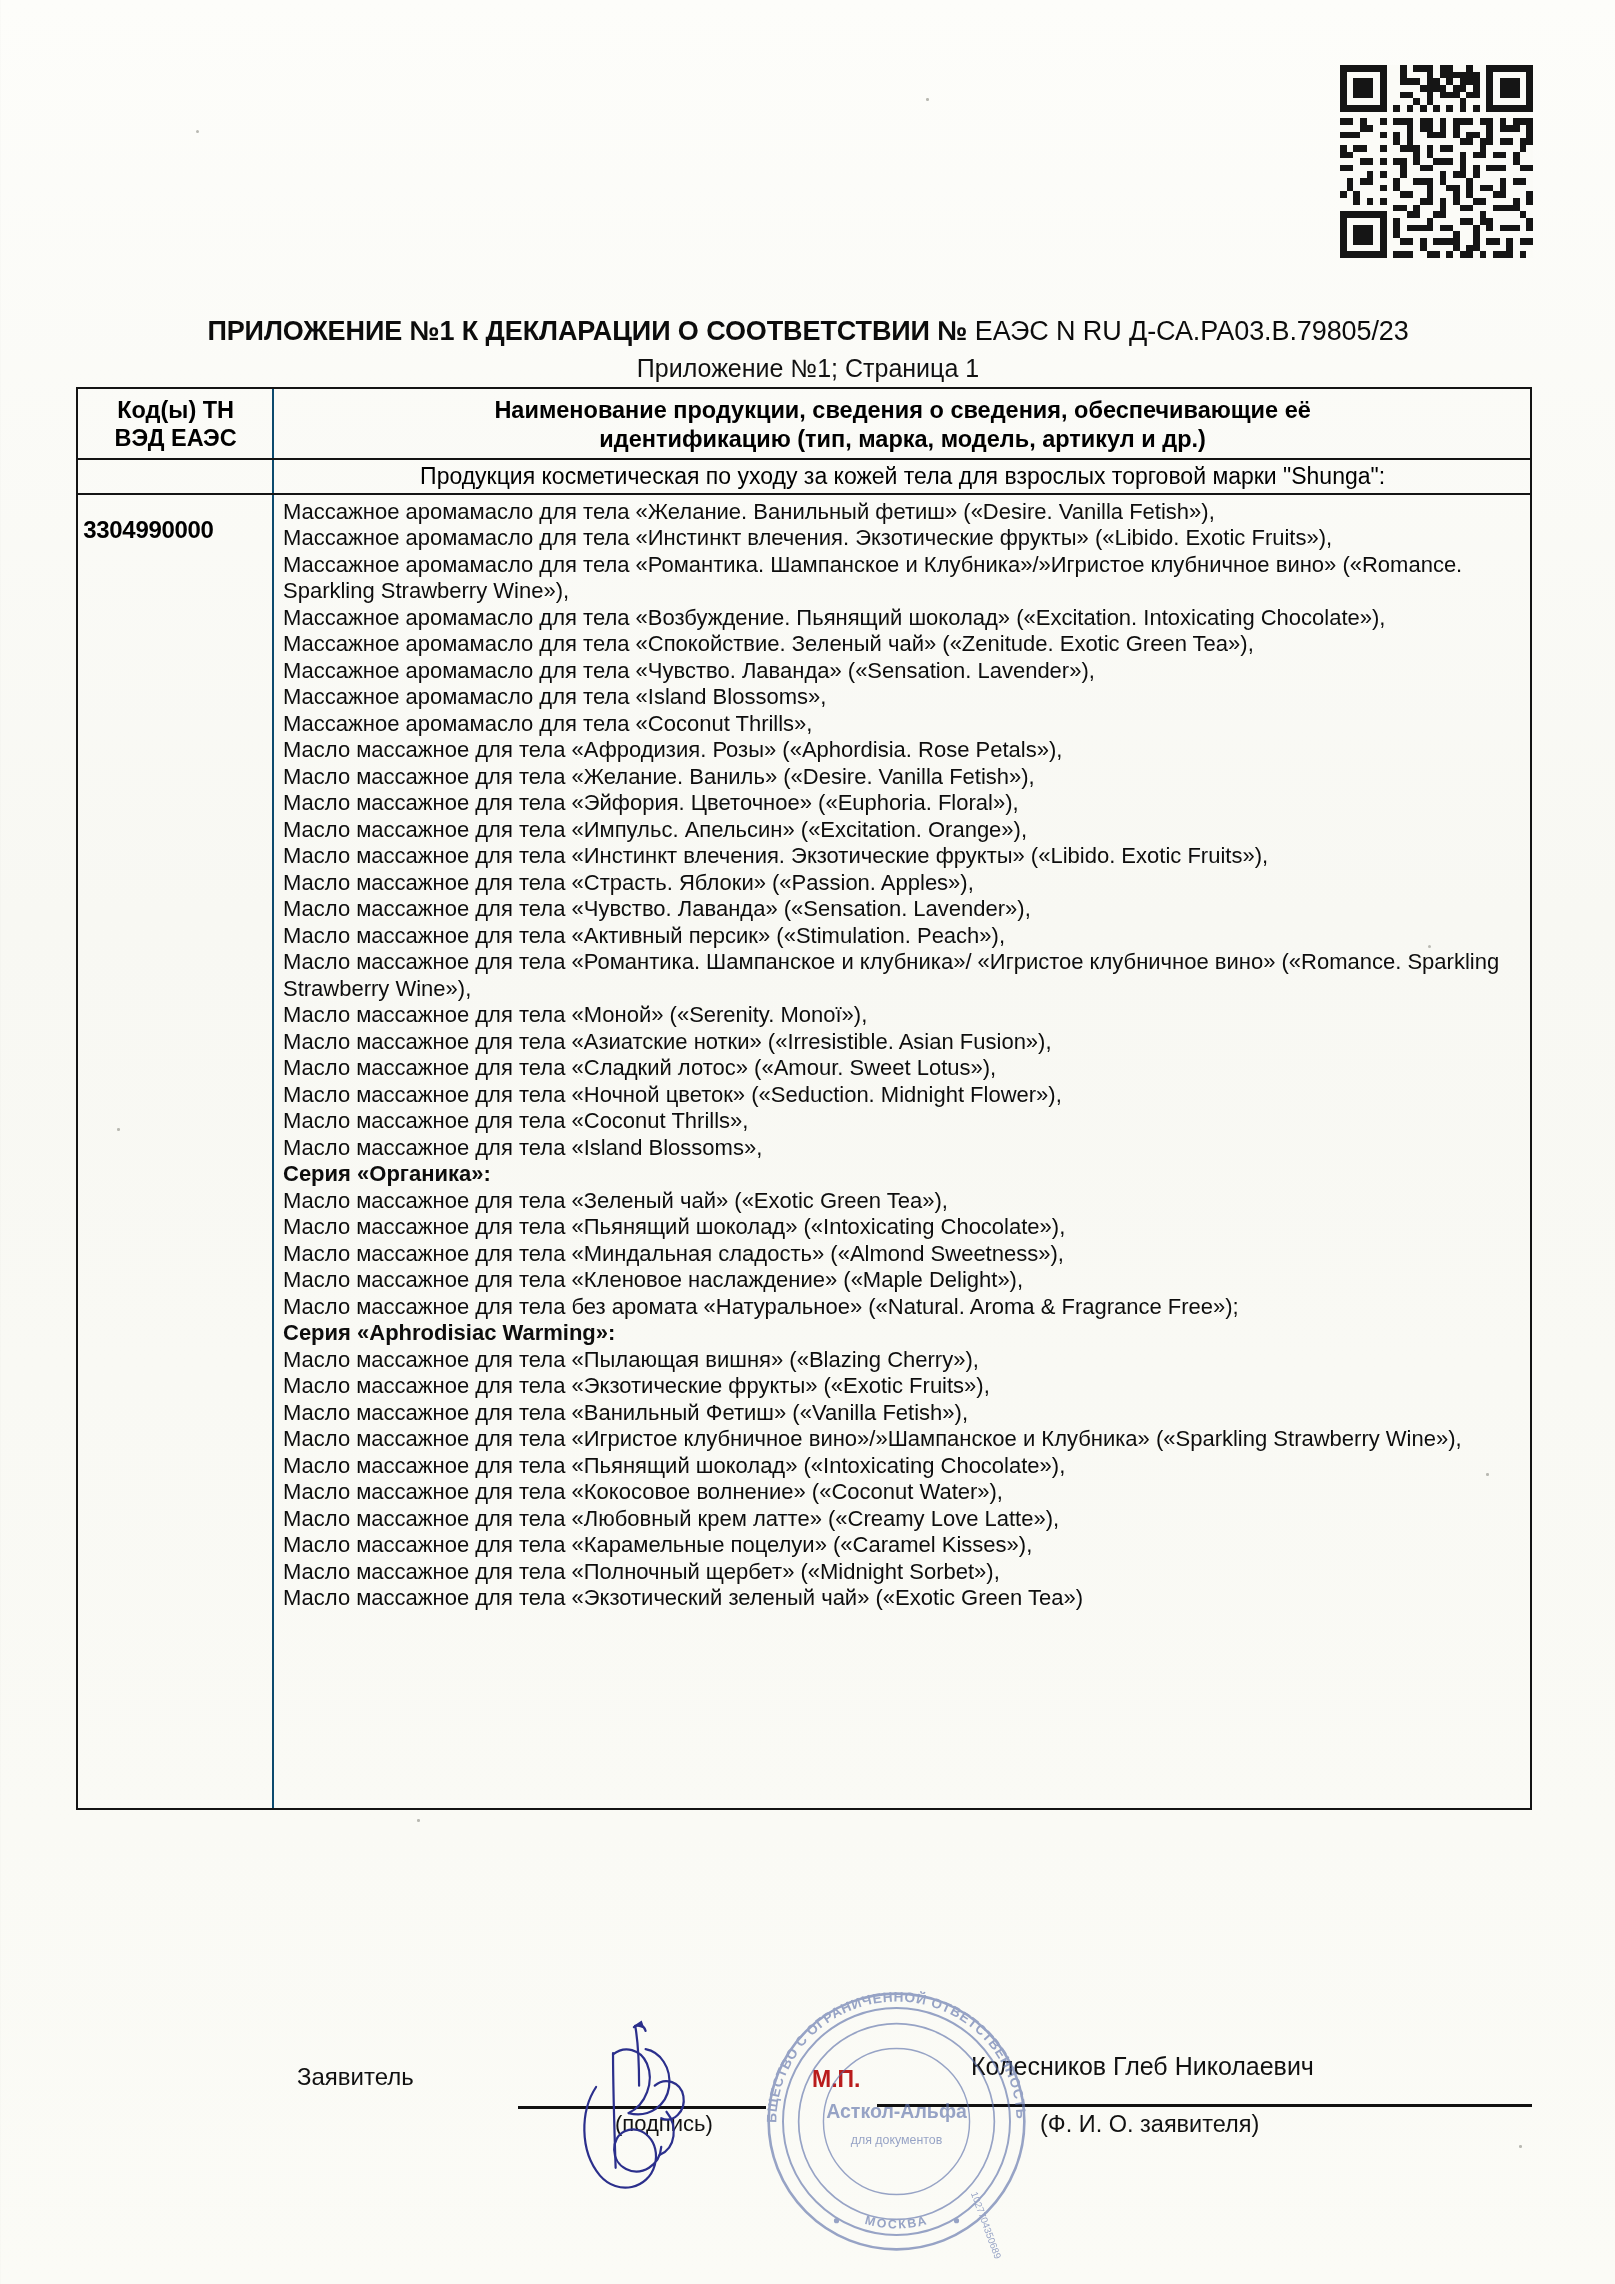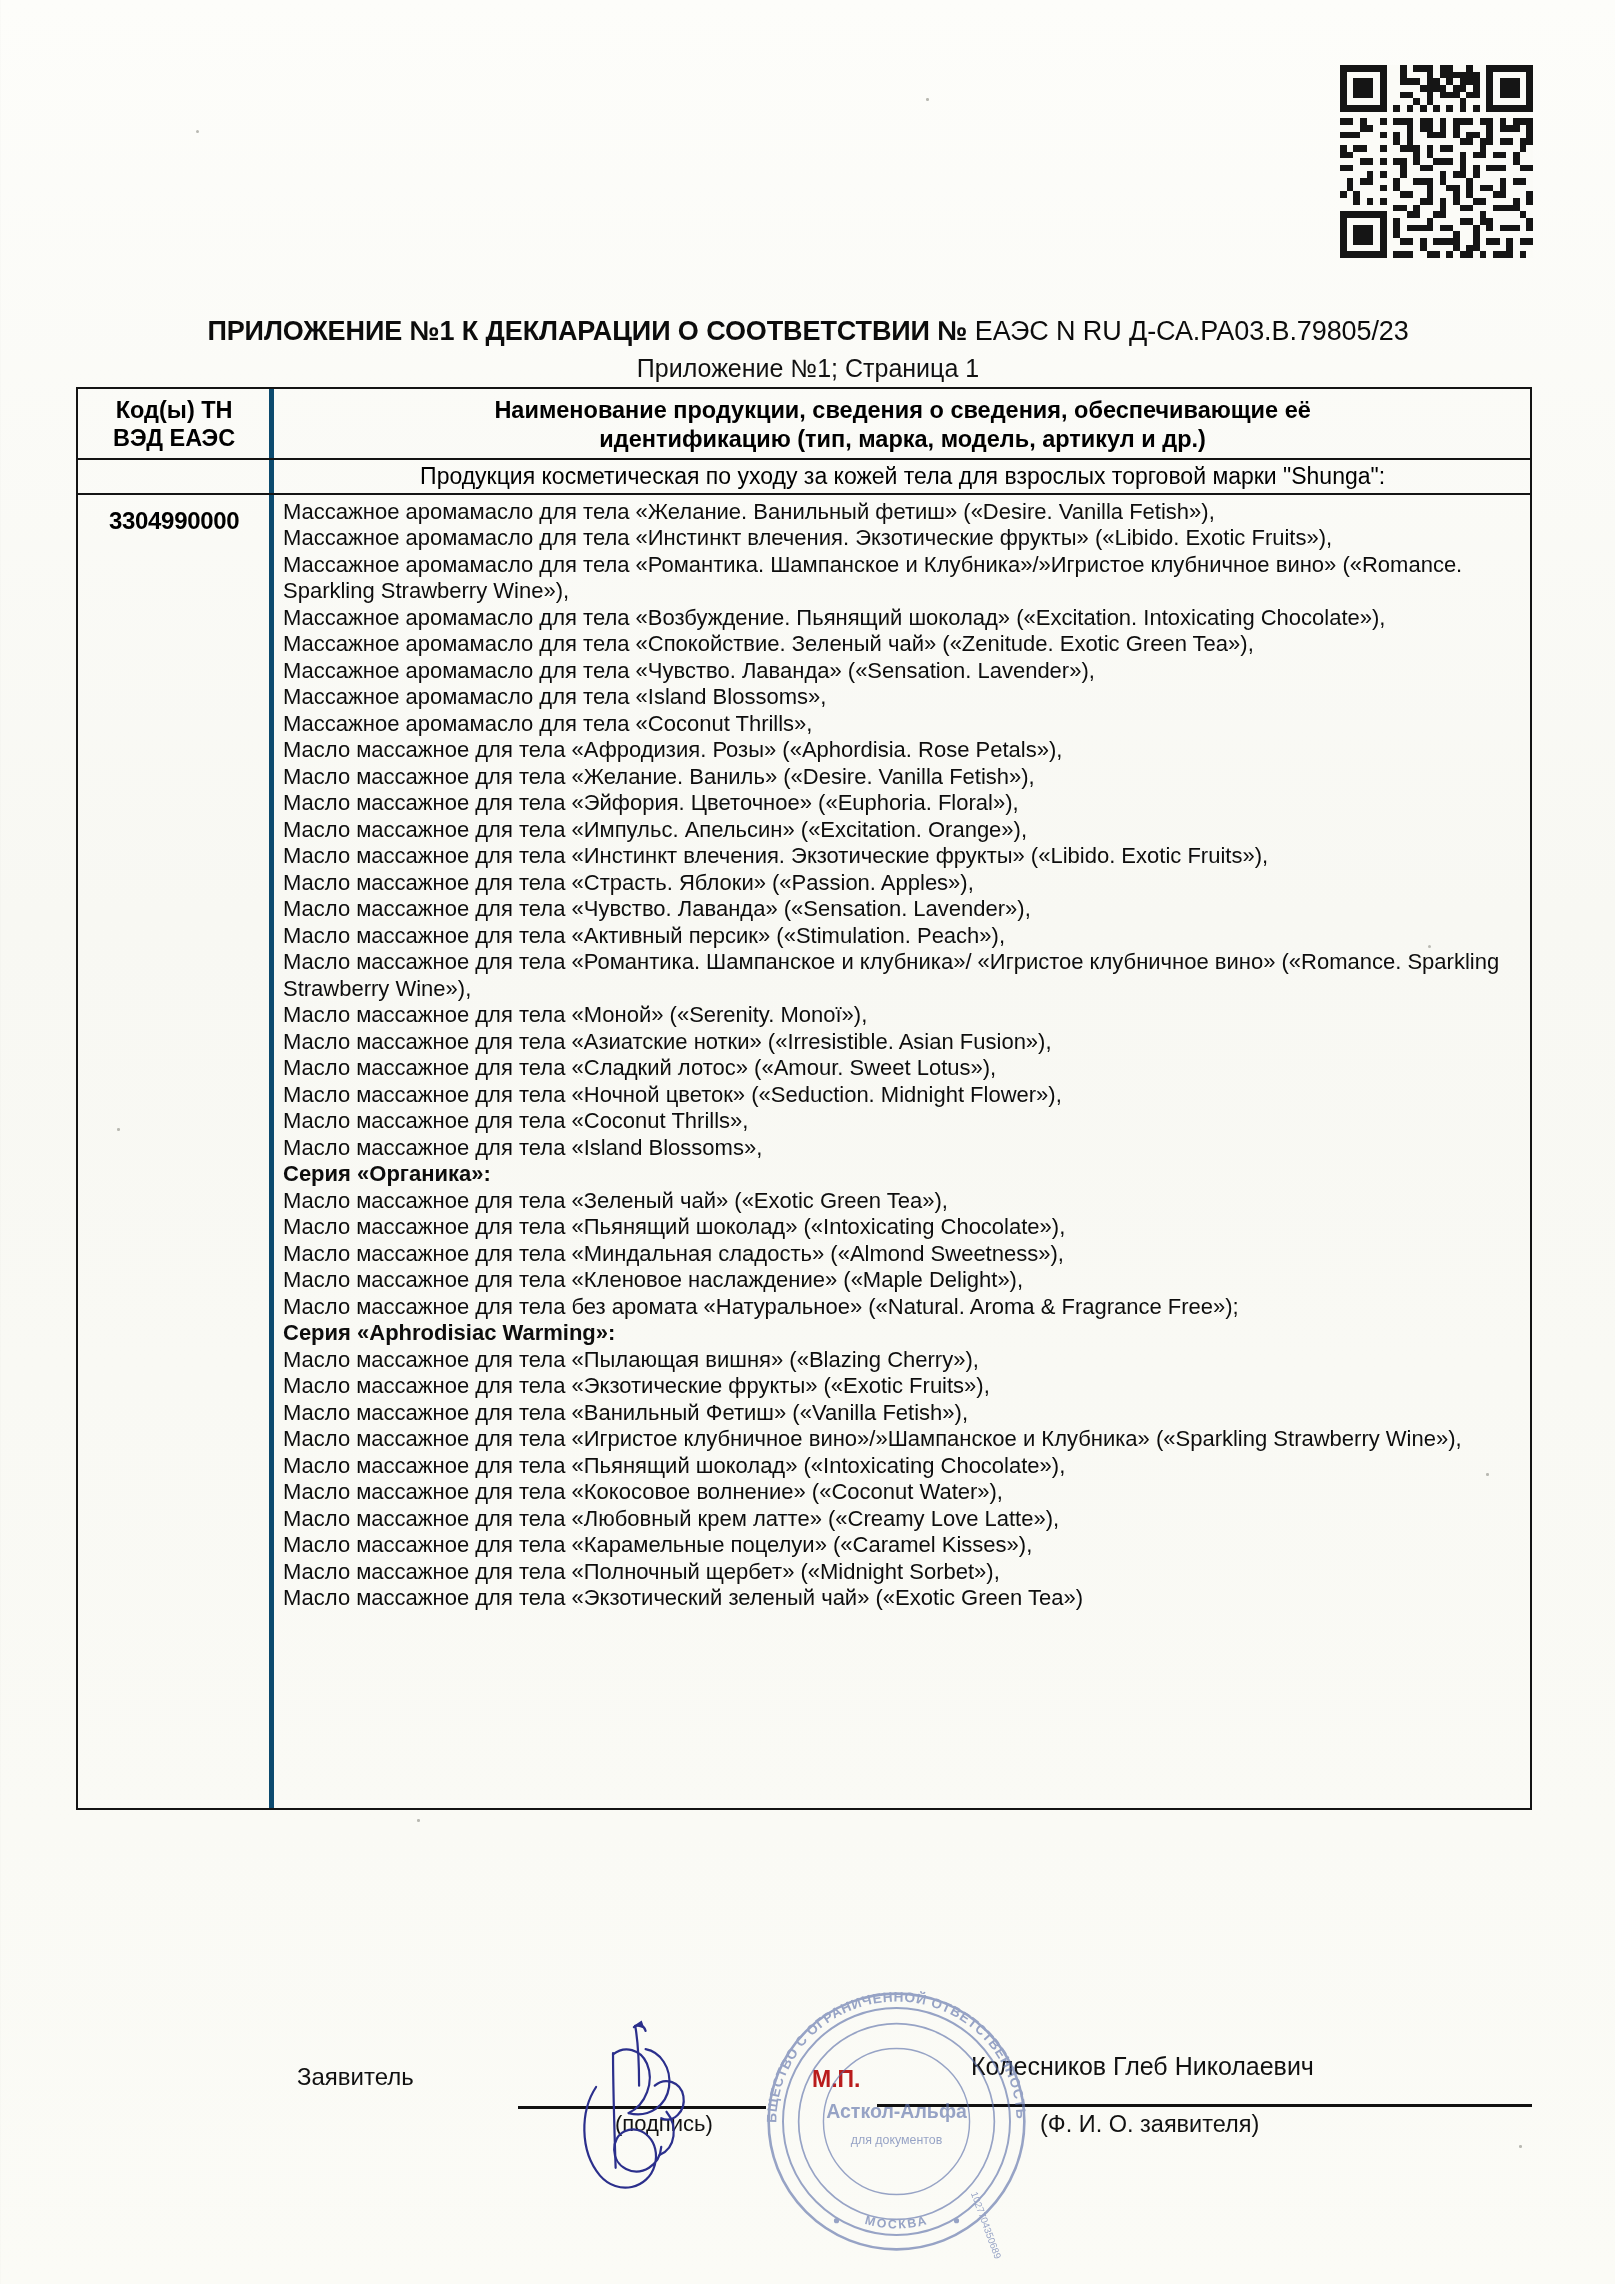--- a/index.html
+++ b/index.html
@@ -74,21 +74,21 @@
     box-sizing: border-box;
   }
   .tbl .row {
     display: flex;
     width: 100%;
     box-sizing: border-box;
   }
   .cell-code {
     width: 196px;
     flex: 0 0 196px;
-    border-right: 5px solid #0c4a6e;
+    border-right: 2px solid #0c4a6e;
     box-sizing: border-box;
     padding: 5.2px 3.9px 5.2px 5.2px;
   }
   .cell-name {
     flex: 1 1 auto;
     box-sizing: border-box;
     padding: 3.9px 7.8px 3.9px 9px;
   }
 
   .row-head {
@@ -117,22 +117,21 @@
     line-height: 1.2;
     text-align: center;
     padding-top: 2.6px;
     padding-bottom: 2.6px;
     white-space: nowrap;
   }
 
   .row-body .cell-code {
     font-size: 24px;
     font-weight: bold;
-    text-align: center;
-    padding-top: 12px;
+    padding-top: 21px;
     letter-spacing: -0.3px;
   }
   .row-body .cell-name {
     font-size: 22px;
     line-height: 26.5px;
     color: #0d0d0d;
     padding-top: 3.9px;
     padding-bottom: 196px;
   }
   .prod-line {

